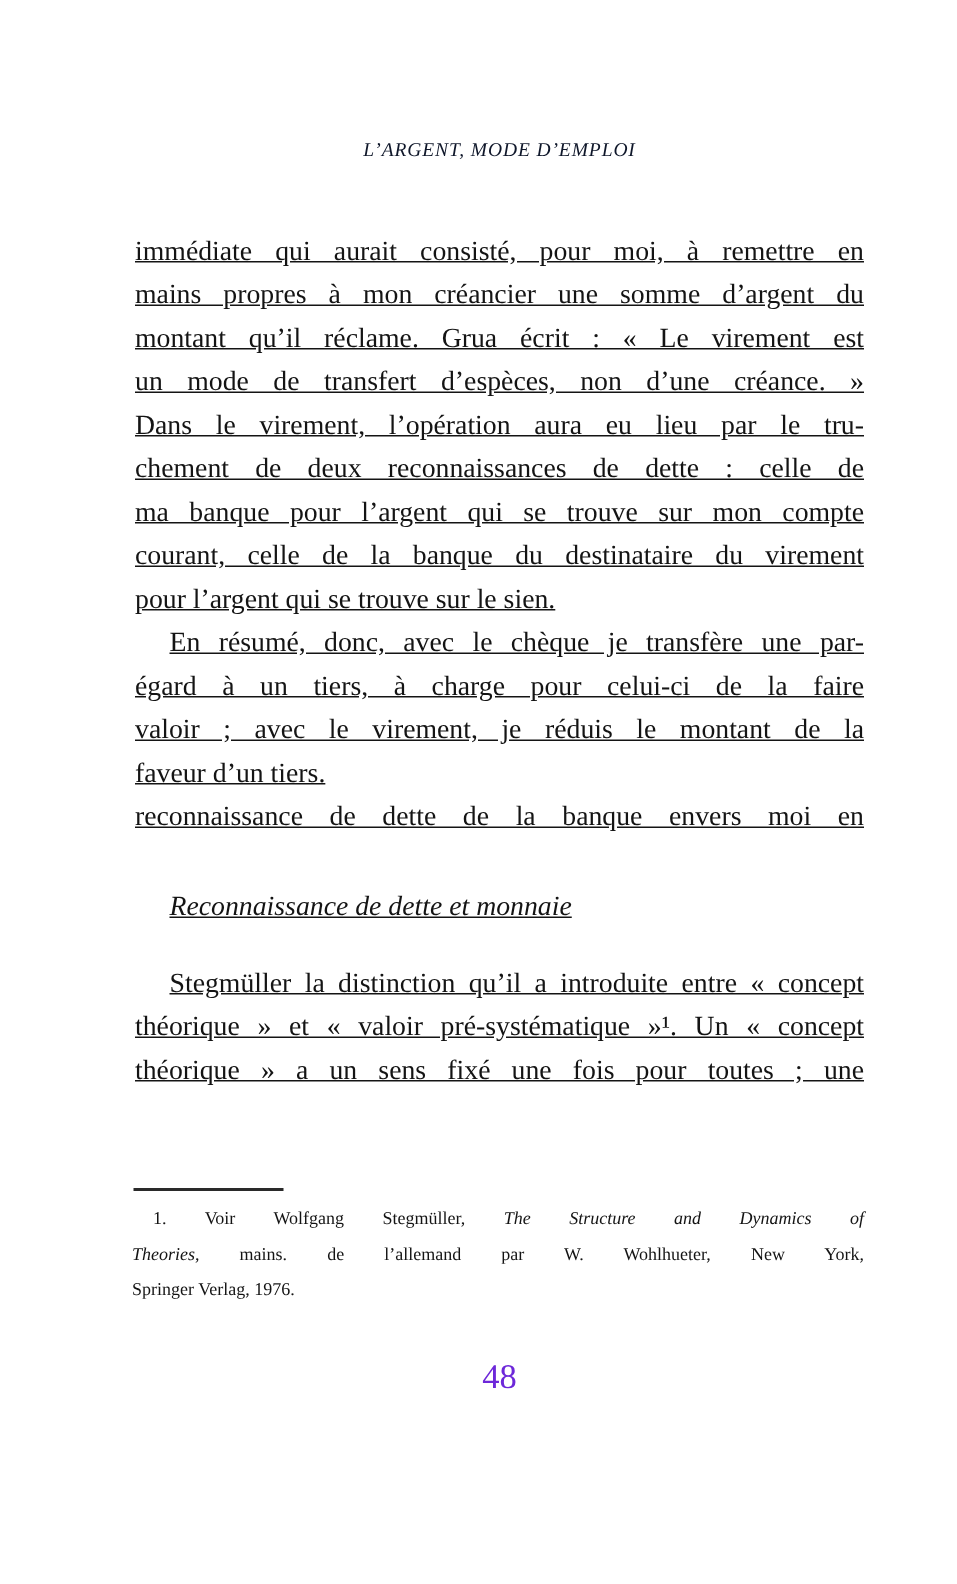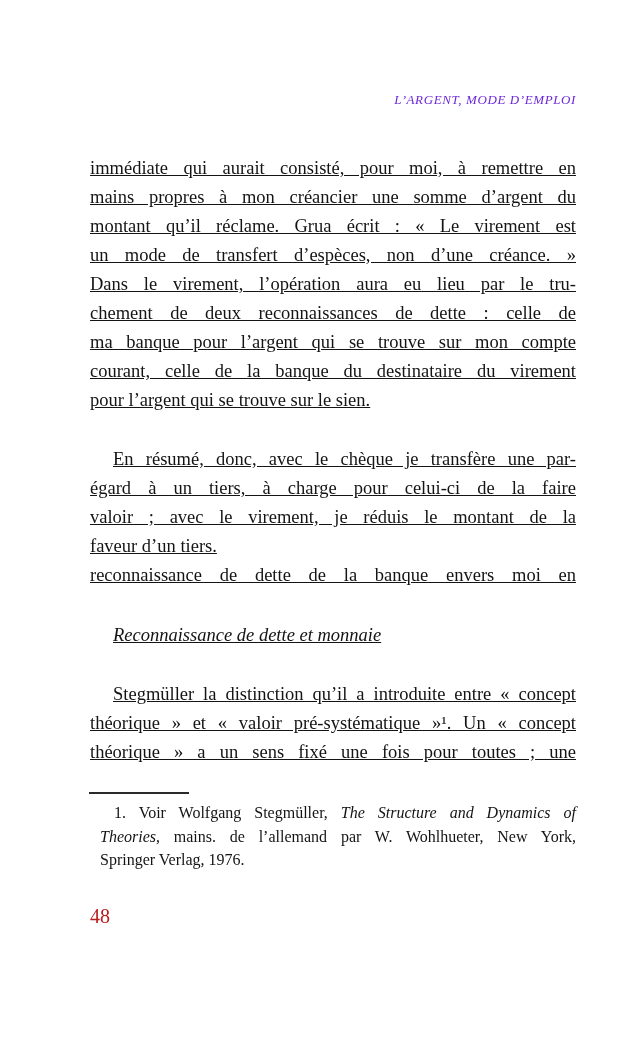--- a/index.html
+++ b/index.html
@@ -14,45 +14,44 @@
     background: #ffffff;
     font-family: "Liberation Serif", "DejaVu Serif", serif;
     color: #141414;
     overflow: hidden;
   }
   .running-header {
     position: absolute;
     top: 92px;
     left: 90px;
     width: 486px;
-    text-align: right;
+    text-align: center;
     font-style: italic;
     font-size: 13px;
     letter-spacing: 0.6px;
-    color: #6d28d9;
+    color: #0f172a;
   }
   .text-column {
     position: absolute;
     top: 154px;
     left: 90px;
     width: 486px;
     font-size: 18.5px;
     line-height: 29px;
     text-decoration: underline;
   }
   .tline {
     text-align: justify;
     text-align-last: justify;
   }
   .tline.final {
     text-align-last: left;
   }
   .para.indent .tline:first-child {
     text-indent: 23px;
-    margin-top: 30px;
   }
   .it { font-style: italic; }
   .section-heading {
     margin: 31px 0 0 0;
     padding: 0;
     font-size: 18.5px;
     line-height: 29px;
     font-weight: normal;
     font-style: italic;
     text-indent: 23px;
@@ -66,35 +65,34 @@
     left: 88px;
     width: 488px;
   }
   .footnote-rule {
     width: 100px;
     height: 2px;
     background: #2a2a2a;
     margin: 0 0 7px 1px;
   }
   .footnote {
-    font-size: 16px;
+    font-size: 12px;
     line-height: 23.5px;
-    margin-left: 12px;
   }
   .footnote .tline:first-child {
     text-indent: 14px;
   }
   .page-number {
     position: absolute;
     top: 905px;
     left: 90px;
     width: 486px;
-    text-align: left;
-    font-size: 20px;
-    color: #b91c1c;
+    text-align: center;
+    font-size: 23px;
+    color: #6d28d9;
   }
 </style>
 </head>
 <body>
 
 <div class="page">
 
   <div class="running-header">L’ARGENT, MODE D’EMPLOI</div>
 
   <div class="text-column">

